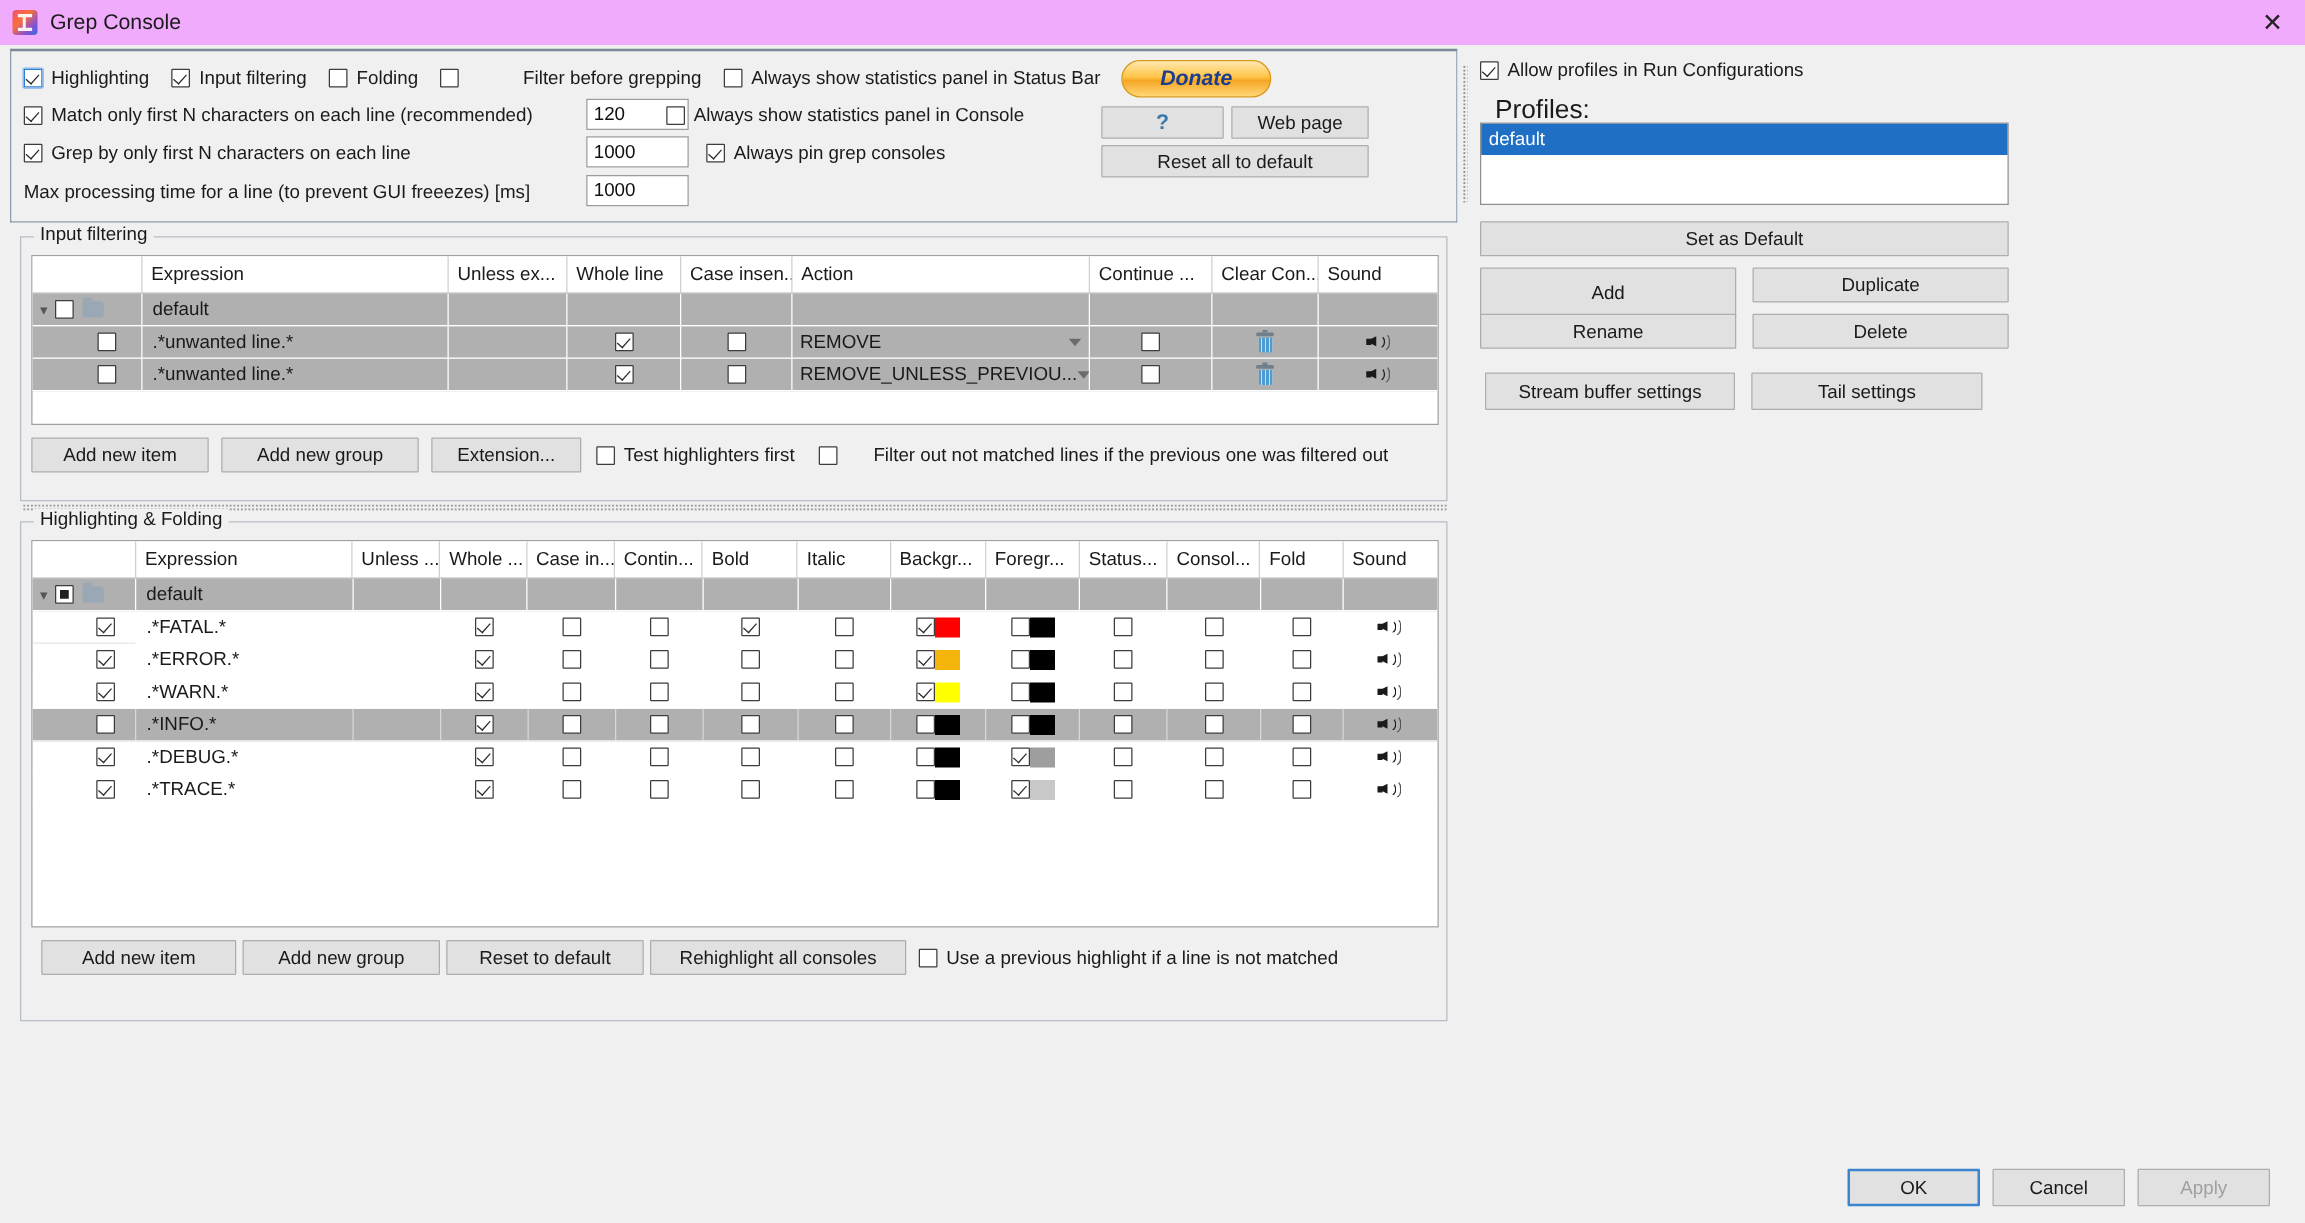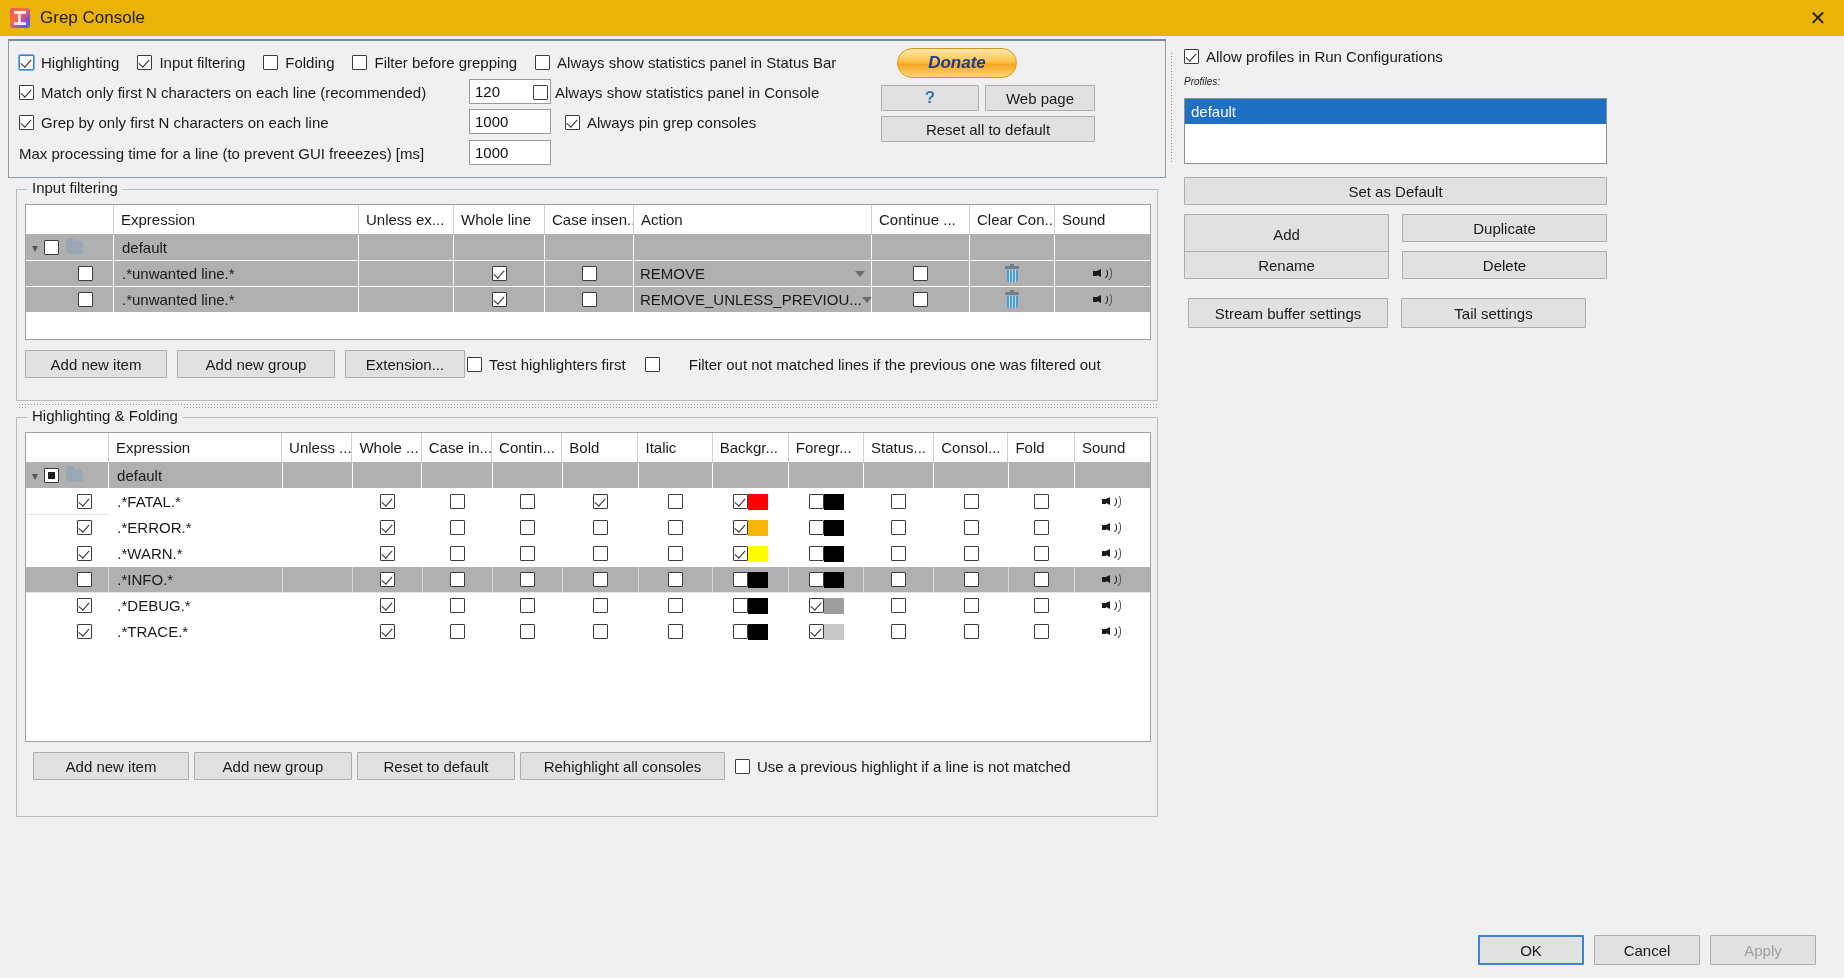--- a/index.html
+++ b/index.html
@@ -10,21 +10,21 @@
     font-family: "Liberation Sans", sans-serif;
     font-size: 15px;
     color: #1a1a1a;
     overflow: hidden;
   }
   #app { position: relative; width: 1844px; height: 978px; background: #f0f0f0; }
 
   
   .titlebar {
     position: absolute; top: 0; left: 0; width: 1844px; height: 36px;
-    background: #eab308;
+    background: #f0abfc;
     display: flex; align-items: center;
   }
   .titlebar .appicon {
     width: 20px; height: 20px; margin-left: 10px; margin-right: 10px;
     position: relative; border-radius: 3px; overflow: hidden;
     background: linear-gradient(135deg,#f0506e 0%,#fa6f3b 38%,#8a4fd0 72%,#2f6fe0 100%);
     flex: 0 0 auto;
   }
   .titlebar .appicon::after {
     content: ""; position: absolute; left: 4px; top: 3px; width: 12px; height: 14px;
@@ -200,21 +200,21 @@
           <span class="cblabel">Highlighting</span>
         </span>
         <span class="cbwrap" style="margin-left:18px;">
           <span class="cb checked"></span>
           <span class="cblabel">Input filtering</span>
         </span>
         <span class="cbwrap" style="margin-left:18px;">
           <span class="cb"></span>
           <span class="cblabel">Folding</span>
         </span>
-        <span class="cbwrap" style="margin-left:18px;">
+        <span class="cbwrap" style="margin-left:18px;gap:44px;">
           <span class="cb"></span>
           <span class="cblabel">Filter before grepping</span>
         </span>
         <span class="cbwrap" style="margin-left:18px;">
           <span class="cb"></span>
           <span class="cblabel">Always show statistics panel in Status Bar</span>
         </span>
       </div>
 
       <div class="opt-row" style="left:10px; top:38px;">
@@ -361,21 +361,21 @@
                 <span class="w1"></span>
                 <span class="w2"></span>
               </span>
           </div>
         </div>
       </div>
 
       <div class="btn" style="position:absolute; left:8px; top:160px; width:142px; height:28px;">Add new item</div>
       <div class="btn" style="position:absolute; left:160px; top:160px; width:158px; height:28px;">Add new group</div>
       <div class="btn" style="position:absolute; left:328px; top:160px; width:120px; height:28px;">Extension...</div>
-      <div class="opt-row" style="left:450px; top:160px; height:28px;">
+      <div class="opt-row" style="left:460px; top:160px; height:28px;">
         <span class="cbwrap">
           <span class="cb"></span>
           <span class="cblabel">Test highlighters first</span>
         </span>
         <span class="cbwrap" style="margin-left:19px;gap:22px;">
           <span class="cb"></span>
           <span class="cblabel">Filter out not matched lines if the previous one was filtered out</span>
         </span>
       </div>
     </div>
@@ -732,21 +732,21 @@
   </div>
 
   <div class="rightpane">
     <div class="opt-row" style="left:4px; top:7px;">
       <span class="cbwrap">
         <span class="cb checked"></span>
         <span class="cblabel">Allow profiles in Run Configurations</span>
       </span>
     </div>
 
-    <div style="position:absolute; left:4px; top:40px; font-size:10px;font-style:italic;">Profiles:</div>
+    <div style="position:absolute; left:16px; top:40px; font-size:21px;">Profiles:</div>
 
     <div class="profilelist" style="left:4px; top:62px; width:423px; height:66px;">
       <div class="item sel">default</div>
     </div>
 
     <div class="btn" style="position:absolute; left:4px; top:141px; width:423px; height:28px;">Set as Default</div>
     <div class="btn" style="position:absolute; left:4px; top:178px; width:205px; height:40px;">Add</div>
     <div class="btn" style="position:absolute; left:222px; top:178px; width:205px; height:28px;">Duplicate</div>
     <div class="btn" style="position:absolute; left:4px; top:215px; width:205px; height:28px;">Rename</div>
     <div class="btn" style="position:absolute; left:222px; top:215px; width:205px; height:28px;">Delete</div>

